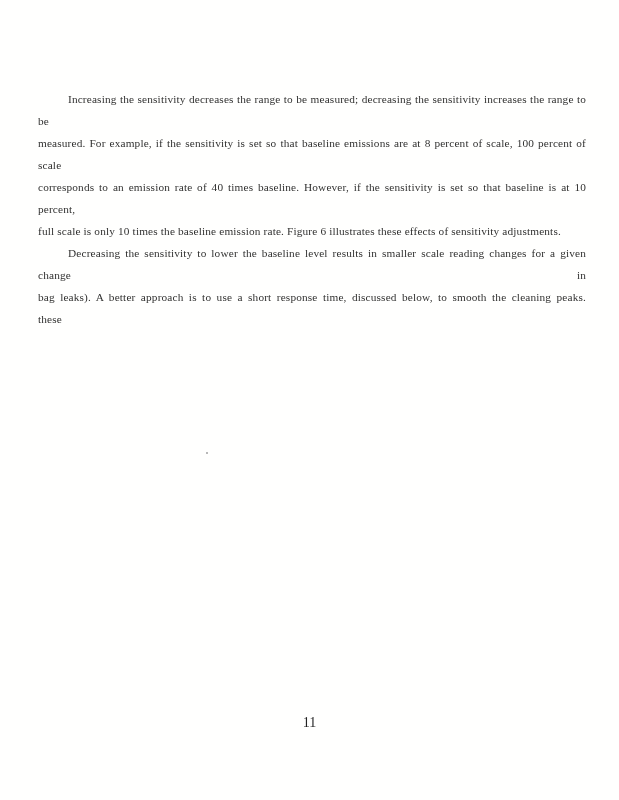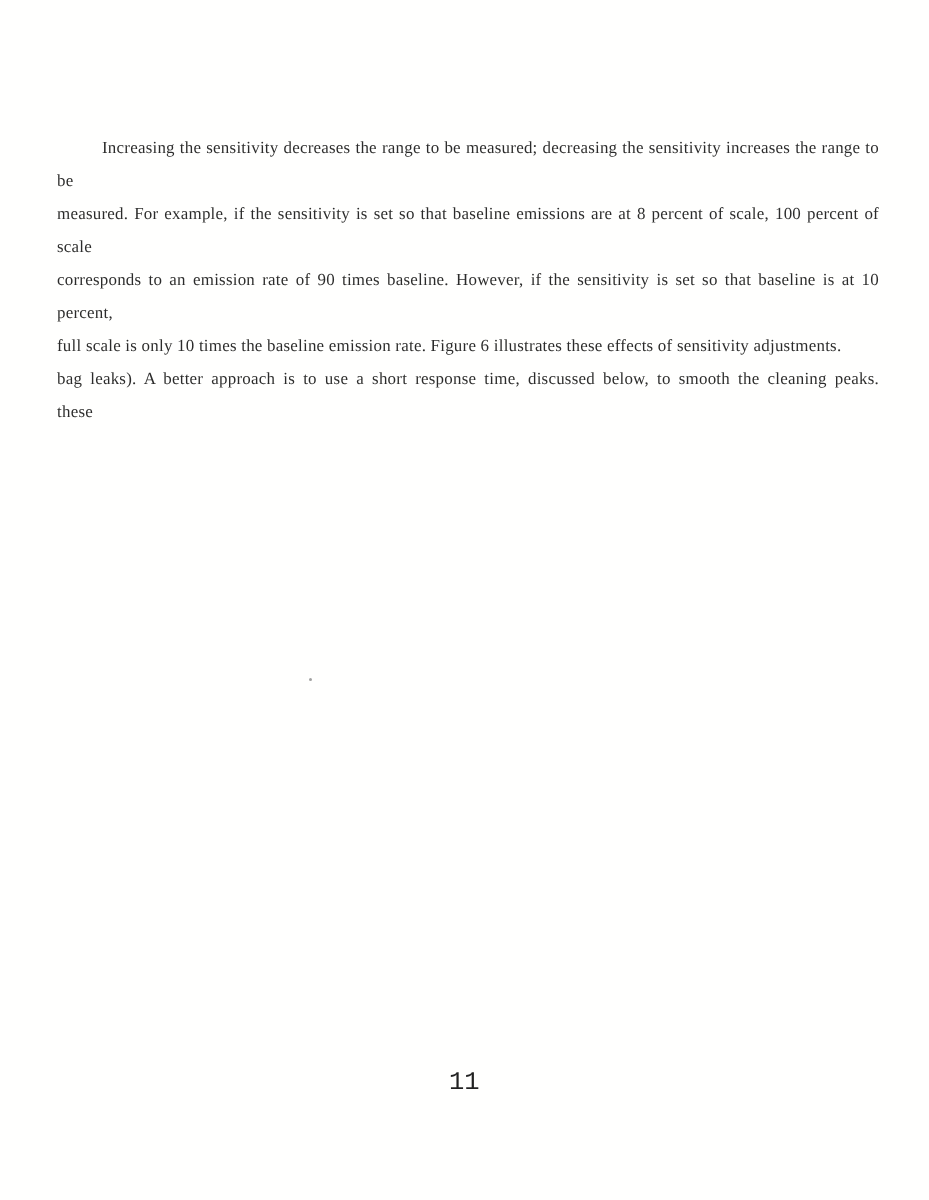--- a/index.html
+++ b/index.html
@@ -60,38 +60,38 @@
     border-radius: 50%;
     opacity: 0.8;
   }
   .page-number {
     position: absolute;
     left: 0;
     top: 712px;
     width: 619px;
     text-align: center;
     color: #161616;
-    font-size: 17px;
+    font-size: 14px;
     line-height: 22px;
     filter: blur(0.25px);
     opacity: 0.95;
-    font-family: Liberation Mono, monospace;
   }
 </style>
 </head>
 <body>
 
 <div class="page">
   <div class="text-block" id="paragraphs">
       <div class="paragraph">
         <div class="line first">Increasing the sensitivity decreases the range to be measured; decreasing the sensitivity increases the range to be</div>
         <div class="line">measured.  For example, if the sensitivity is set so that baseline emissions are at 8 percent of scale, 100 percent of scale</div>
-        <div class="line">corresponds to an emission rate of 90 times baseline.  However, if the sensitivity is set so that baseline is at 10 percent,</div>
+        <div class="line">corresponds to an emission rate of 40 times baseline.  However, if the sensitivity is set so that baseline is at 10 percent,</div>
         <div class="line last">full scale is only 10 times the baseline emission rate.  Figure 6 illustrates these effects of sensitivity adjustments.</div>
       </div>
       <div class="paragraph">
+        <div class="line first">Decreasing the sensitivity to lower the baseline level results in smaller scale reading changes for a given change in</div>
         <div class="line">bag leaks).  A better approach is to use a short response time, discussed below, to smooth the cleaning peaks.</div>
         <div class="line last">these</div>
       </div>
     </div>
   <div class="artifact-dot"></div>
   <div class="page-number">11</div>
 </div>
 
 </body></html>

